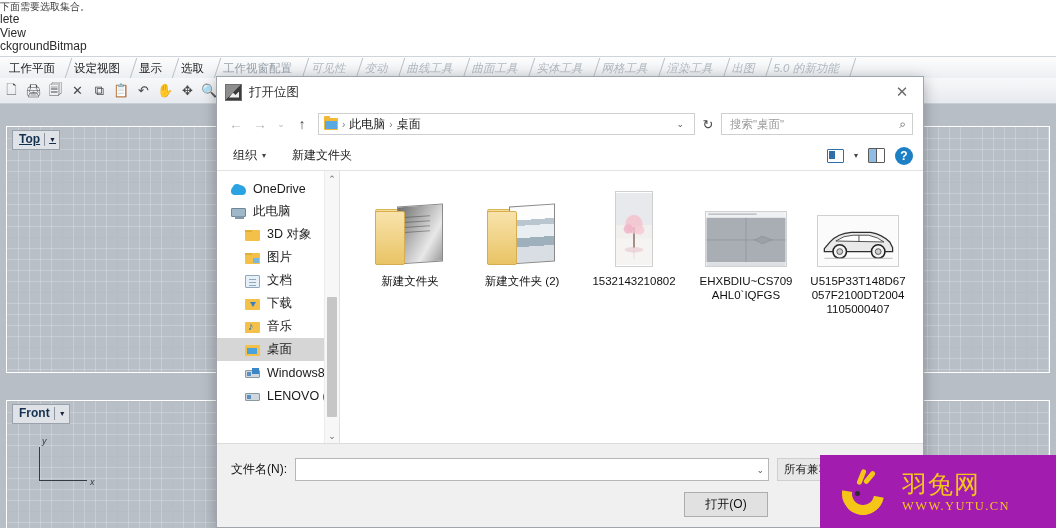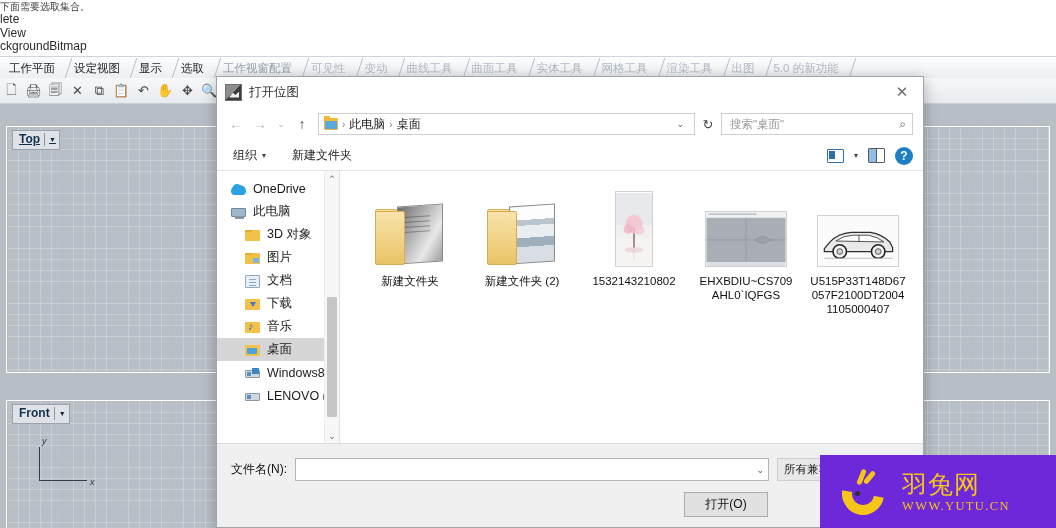--- a/index.html
+++ b/index.html
@@ -35,21 +35,21 @@
     padding: 0 10px 0 9px; height: 22px; line-height: 22px;
     white-space: nowrap;
   }
   .rtab::after {
     content: ""; position: absolute; right: -4px; top: 1px;
     width: 11px; height: 20px;
     border-right: 1px solid #b9c0c8;
     transform: skewX(-18deg);
   }
   .rtab.faded { color: #9aa3ad; }
-  .rtab.faded2 { color: #b3bac2; }
+  .rtab.faded2 { color: #b3bac2; font-style: italic; }
 
   .rhino-toolbar {
     position: absolute; left: 0; top: 78px; width: 1056px; height: 26px;
     background: linear-gradient(#f7f8fa, #e7eaee);
     border-bottom: 1px solid #c8ced5;
     display: flex; align-items: center; padding-left: 1px; gap: 1px;
   }
   .ticon { width: 21px; height: 22px; display: flex; align-items: center; justify-content: center;
            font-size: 13px; color: #4a4a4a; }
 
@@ -308,21 +308,21 @@
   }
   .btn-row { display: flex; justify-content: flex-end; margin-top: 11px; padding-right: 141px; }
   .btn-open {
     width: 84px; height: 25px; background: #e1e1e1; border: 1px solid #adadad;
     font-size: 12px; color: #111; display: flex; align-items: center; justify-content: center;
   }
 
   
   .watermark {
     position: absolute; right: 0; bottom: 0; width: 236px; height: 73px;
-    background: #6d28d9; display: flex; align-items: center; padding-left: 22px; gap: 14px;
+    background: #a21caf; display: flex; align-items: center; padding-left: 22px; gap: 14px;
     z-index: 50;
   }
   .wm-logo { width: 46px; height: 46px; position: relative; flex: 0 0 auto; }
   .wm-logo .c {
     position: absolute; left: 0; top: 4px; width: 42px; height: 42px;
     border: 10px solid #f5c518; border-radius: 50%;
     border-top-color: transparent; border-right-color: transparent;
     transform: rotate(-35deg);
   }
   .wm-logo .ear1 {

